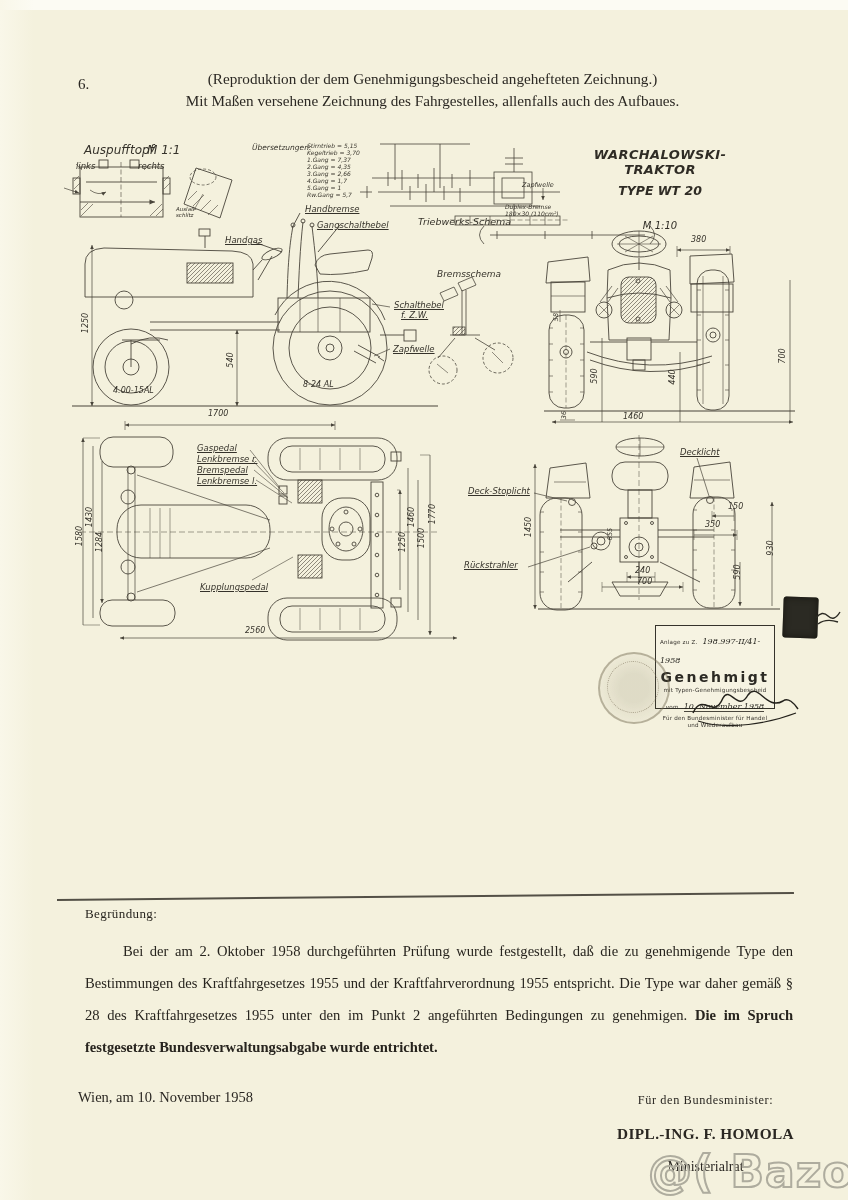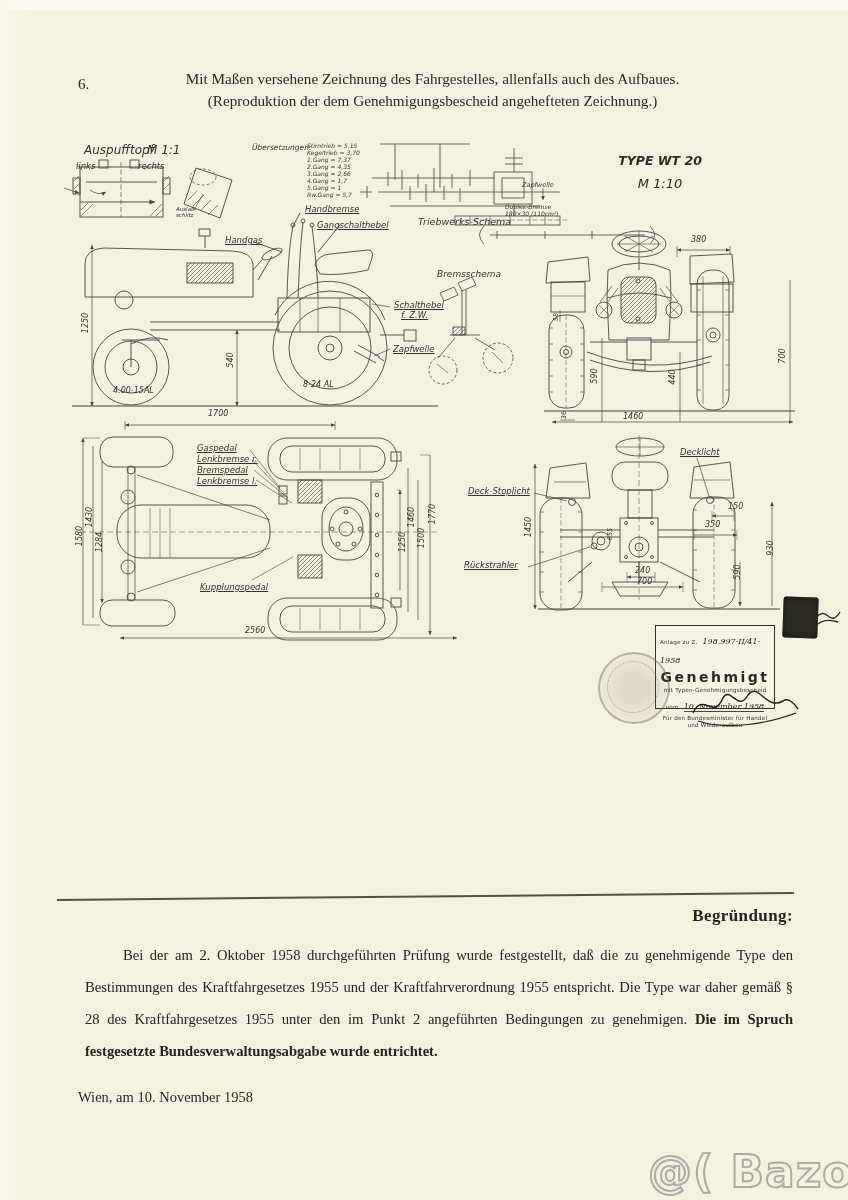--- a/index.html
+++ b/index.html
@@ -21,21 +21,21 @@
   .t6{font-size:6px;line-height:6.5px;}
   .t65{font-size:6.5px;}
   .t55{font-size:5.5px;line-height:6px;white-space:normal;width:22px;}
   .v{transform:translate(-50%,-50%) rotate(-90deg);}
   .ratios{position:absolute;left:307px;top:142px;}
   .ratios span{display:block;font:italic 6px/7px "DejaVu Sans",sans-serif;color:#3a372e;}
   .titleblock{position:absolute;left:560px;top:147px;width:200px;text-align:center;
       font-family:"DejaVu Sans",sans-serif;font-style:italic;color:#2f2c25;}
   .tb1{font-size:13px;font-weight:600;letter-spacing:.4px;}
   .tb2{font-size:12.5px;font-weight:600;margin-top:6px;}
-  .tb3{font-size:13px;margin-top:8px;}
+  .tb3{font-size:10px;margin-top:22px;}
   
   .stampbox{position:absolute;left:655px;top:625px;width:120px;height:84px;
       border:1.6px solid #35332b;background:rgba(250,248,236,.4);
       font-family:"DejaVu Sans",sans-serif;color:#33302a;padding:3px 4px;box-sizing:border-box;}
   .stiny{font-size:5.6px;letter-spacing:.2px;}
   .sc{text-align:center;margin-top:1.5px;}
   .shand{font:italic 8px "DejaVu Serif",serif;color:#1f1e19;}
   .sgen{font-size:14px;font-weight:bold;letter-spacing:2.5px;text-align:center;
         margin-top:2px;color:#2c2a24;}
   .svom .shand{border-bottom:.8px solid #4a473d;}
@@ -44,43 +44,43 @@
         border:2px solid rgba(116,106,82,.45);
         background:radial-gradient(circle,rgba(116,106,82,.16) 30%,rgba(116,106,82,.05) 70%);}
   .seal-inner{position:absolute;left:7px;top:7px;width:50px;height:50px;border-radius:50%;
         border:1.4px dotted rgba(116,106,82,.55);}
   .blob{position:absolute;left:783px;top:597px;width:35px;height:41px;background:#2b2a23;
         border-radius:3px;transform:rotate(2deg);box-shadow:inset 0 0 7px #16150f;}
   .rule{position:absolute;left:57px;top:899px;width:737px;height:1.8px;background:#535046;
         transform:rotate(-0.55deg);transform-origin:left center;}
   
   .textblock{position:absolute;left:85px;top:906px;width:708px;color:#27241e;}
-  .bheading{text-align:right;font-size:17px;font-weight:bold;letter-spacing:.4px;}
+  .bheading{text-align:left;font-size:13px;font-weight:normal;letter-spacing:.4px;}
   .bpara{margin:13px 0 0 0;font-size:14.6px;line-height:32px;text-align:justify;
          text-indent:38px;}
   .placedate{position:absolute;left:78px;top:1057px;font-size:14.5px;margin-top:32px;}
   .signblock{position:absolute;left:608px;top:1093px;width:195px;text-align:center;}
   .fuer{font-size:12.3px;letter-spacing:.6px;}
   .fname{font-size:15.3px;font-weight:bold;letter-spacing:.4px;margin-top:17px;}
   .ftitle{font-size:14px;margin-top:16px;}
   .watermark{position:absolute;left:648px;top:1146px;font-family:"DejaVu Sans",sans-serif;
       font-size:44px;font-weight:bold;letter-spacing:1px;color:transparent;
       -webkit-text-stroke:2px #aeac9e;white-space:nowrap;}
 </style>
 </head>
 <body>
 
 <div class="page">
   <div class="edge-top"></div>
   <div class="edge-left"></div>
 
   <div class="pagenum">6.</div>
   <div class="heading">
+    <div>(Reproduktion der dem Genehmigungsbescheid angehefteten Zeichnung.)</div>
     <div>Mit Maßen versehene Zeichnung des Fahrgestelles, allenfalls auch des Aufbaues.</div>
-    <div>(Reproduktion der dem Genehmigungsbescheid angehefteten Zeichnung.)</div>
   </div>
 
   <svg class="art" width="848" height="600" viewBox="0 0 848 600">
     <defs>
       <marker id="ar" viewBox="0 0 8 8" refX="7" refY="4" markerWidth="7" markerHeight="7" orient="auto-start-reverse">
         <path d="M0,0.8 L7,4 L0,7.2 Z" fill="#49453b"></path>
       </marker>
       <pattern id="h1" patternUnits="userSpaceOnUse" width="4" height="4">
         <path d="M0,4 L4,0" stroke="#49453b" stroke-width="0.6"></path>
       </pattern>
@@ -316,20 +316,21 @@
     <span>5.Gang = 1</span>
     <span>Rw.Gang = 5,7</span>
   </div>
 
   <span class="cap" style="left:418px;top:216px">Triebwerks-Schema</span>
   <span class="dim t65" style="left:522px;top:181px">Zapfwelle</span>
   <span class="dim t6" style="left:505px;top:204px">Duplex-Bremse</span>
   <span class="dim t6" style="left:505px;top:211px">180×30 (110cm²)</span>
 
   <div class="titleblock">
+    <div class="tb1">WARCHALOWSKI-TRAKTOR</div>
     <div class="tb2">TYPE WT 20</div>
     <div class="tb3">M 1:10</div>
   </div>
 
   <span class="co" style="left:305px;top:204px">Handbremse</span>
   <span class="co" style="left:317px;top:220px">Gangschalthebel</span>
   <span class="co" style="left:225px;top:235px">Handgas</span>
   <span class="cap" style="left:437px;top:269px;font-size:9px">Bremsschema</span>
   <span class="co" style="left:394px;top:300px">Schalthebel</span>
   <span class="co" style="left:401px;top:310px">f. Z.W.</span>
@@ -408,15 +409,20 @@
   <div class="textblock">
     <div class="bheading">Begründung:</div>
     <p class="bpara">
       <span>Bei der am 2. Oktober 1958 durchgeführten Prüfung wurde festgestellt, daß die zu genehmigende Type den Bestimmungen des Kraftfahrgesetzes 1955 und der Kraftfahrverordnung 1955 entspricht. Die Type war daher gemäß § 28 des Kraftfahrgesetzes 1955 unter den im Punkt 2 angeführten Bedingungen zu genehmigen.</span>
       <strong>Die im Spruch festgesetzte Bundesverwaltungsabgabe wurde entrichtet.</strong>
     </p>
   </div>
 
   <div class="placedate">Wien, am 10. November 1958</div>
 
+  <div class="signblock">
+    <div class="fuer">Für den Bundesminister:</div>
+    <div class="fname">DIPL.-ING. F. HOMOLA</div>
+    <div class="ftitle">Ministerialrat</div>
+  </div>
 
   <div class="watermark">@( Bazos.cz</div>
 </div>
 
 </body></html>

